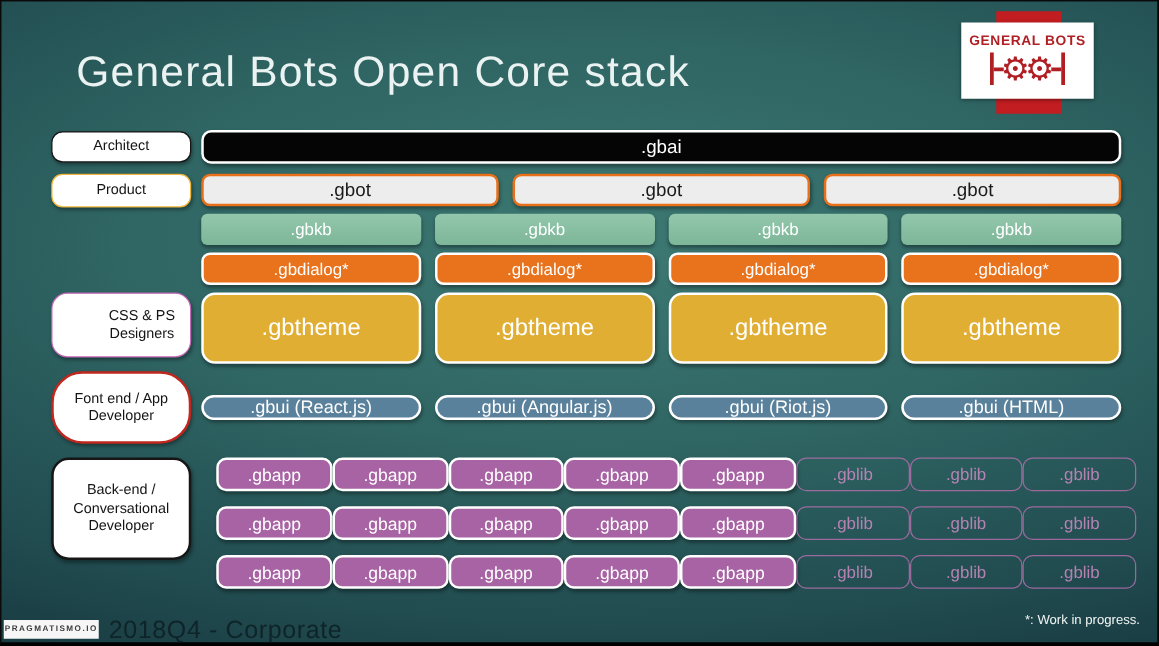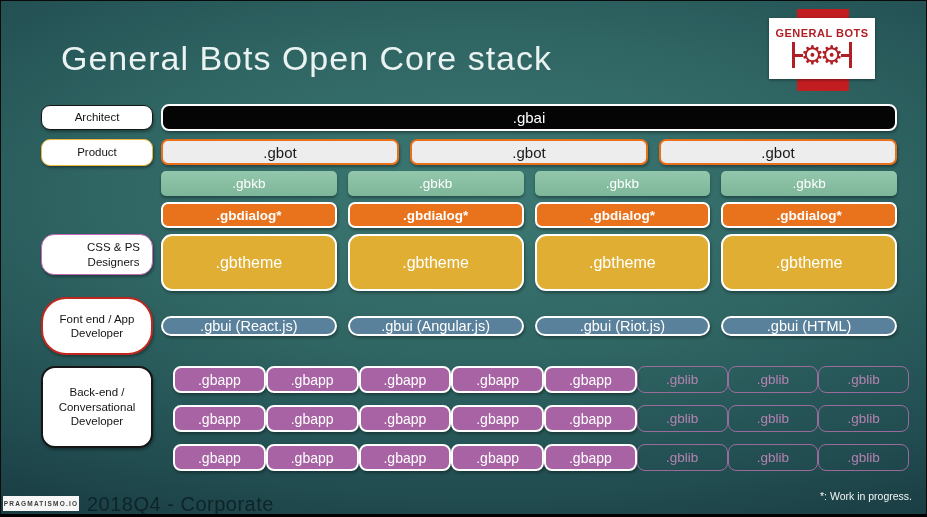--- a/index.html
+++ b/index.html
@@ -28,21 +28,21 @@
   
   .role{
     position:absolute;left:40px;width:112px;box-sizing:border-box;background:#fff;color:#141414;
     display:flex;align-items:center;justify-content:center;text-align:center;
     font-size:11.5px;line-height:1.25;border-radius:9px;padding:2px 7px;
     box-shadow:1px 2px 3px rgba(0,0,0,.35);
   }
   .role-architect{top:104px;height:25px;border:1.5px solid #161616;}
   .role-product{top:138px;height:27px;border:1.5px solid #eeb63e;}
   .role-enduser{top:170px;height:57px;border:1.5px solid #d9d9d9;border-radius:13px;}
-  .role-cssps{top:233px;height:41px;border:1.5px solid #c468b8;border-radius:13px;padding-left:40px;}
+  .role-cssps{top:233px;height:52px;border:1.5px solid #c468b8;border-radius:13px;padding-left:40px;}
   .role-frontend{top:296px;height:58px;border:2px solid #c0281f;border-radius:25px;}
   .role-backend{top:365px;height:82px;border:2px solid #161616;border-radius:14px;}
   
   .row{position:absolute;left:160px;width:736px;display:flex;gap:11px;}
   .row-apps{gap:0;padding-left:12px;}
   .bx{
     flex:1;display:flex;align-items:center;justify-content:center;box-sizing:border-box;
     color:#fff;white-space:nowrap;box-shadow:1px 2px 3px rgba(0,0,0,.35);
   }
   .r-gbai{top:103px;height:27px;}
@@ -50,22 +50,22 @@
   .r-gbkb{top:170px;height:25px;}
   .r-gbdialog{top:201px;height:26px;}
   .r-gbtheme{top:233px;height:57px;}
   .r-gbui{top:296px;height:58px;align-items:center;}
   .r-apps1{top:365px;height:27px;}
   .r-apps2{top:404px;height:27px;}
   .r-apps3{top:443px;height:27px;}
   .gbai{background:#050505;border:2px solid #fff;border-radius:8px;font-size:15px;}
   .gbot{background:#ededed;border:2px solid #e8701b;border-radius:7px;color:#1a1a1a;font-size:15px;}
   .gbkb{background:linear-gradient(#93c7ac,#7db699);border-radius:5px;font-size:13.5px;box-shadow:0 2px 3px rgba(0,0,0,.35);}
-  .gbdialog{background:#e9721c;border:2px solid #fff;border-radius:7px;font-size:13.5px;font-weight:bold;}
-  .gbtheme{background:#e0ae33;border:2px solid #fff;border-radius:11px;font-size:16px;}
+  .gbdialog{background:#e9721c;border:2px solid #fff;border-radius:7px;font-size:13.5px;}
+  .gbtheme{background:#e0ae33;border:2px solid #fff;border-radius:11px;font-size:19px;}
   .gbui{background:#5a819b;border:2px solid #fff;border-radius:15px;font-size:14.5px;}
   .gbapp{background:#a763a3;border:2px solid #fff;border-radius:8px;font-size:14px;}
   .gblib{background:transparent;border:1.5px solid rgba(176,110,170,.85);border-radius:8px;color:rgba(196,135,188,.9);font-size:13.5px;box-shadow:none;}
   
   .badge{
     position:absolute;left:2px;bottom:3px;width:76px;height:15px;background:#f6f6f6;
     display:flex;align-items:center;justify-content:center;
     font-size:6.5px;letter-spacing:1.2px;color:#3c3c3c;font-weight:bold;
   }
   .footer-text{position:absolute;left:86px;bottom:-2px;font-size:20px;color:#0e2429;letter-spacing:.5px;margin-top:44px;}

